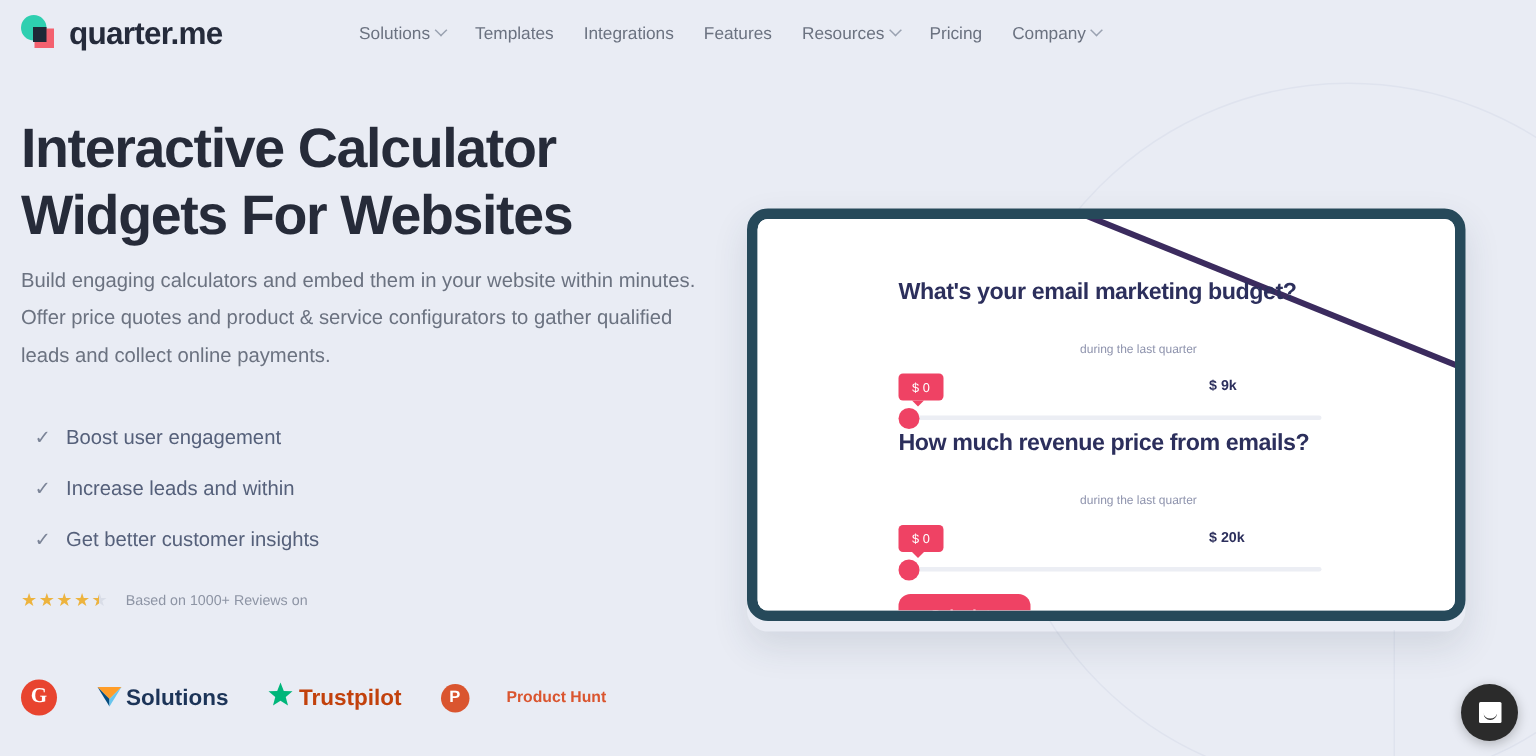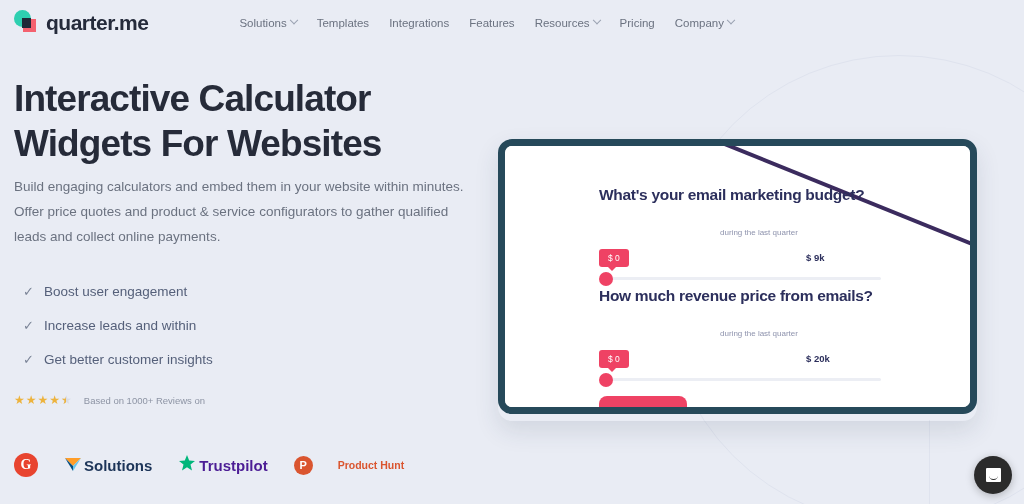--- a/index.html
+++ b/index.html
@@ -183,21 +183,21 @@
     width: 24px; height: 24px;
     border-radius: 50%;
     background: #e8442f;
     color: #fff;
     font-size: 14px; font-weight: bold;
     display: flex; align-items: center; justify-content: center;
     font-family: "Liberation Serif", serif;
   }
   .brand-label { font-size: 15px; font-weight: bold; }
   #brand-capterra .brand-label { color: #1c3458; }
-  #brand-trustpilot .brand-label { color: #4c1d95; }
+  #brand-trustpilot .brand-label { color: #c2410c; }
   #brand-producthunt .brand-label { color: #da552f; font-size: 10.5px; margin-left: 20px; }
   .capterra-mark { margin-right: 2px; }
   .trustpilot-mark { margin-right: 3px; }
   #brand-ph-mark {
     width: 19px; height: 19px;
     border-radius: 50%;
     background: #da552f;
     color: #fff;
     font-size: 11px; font-weight: bold;
     display: flex; align-items: center; justify-content: center;

